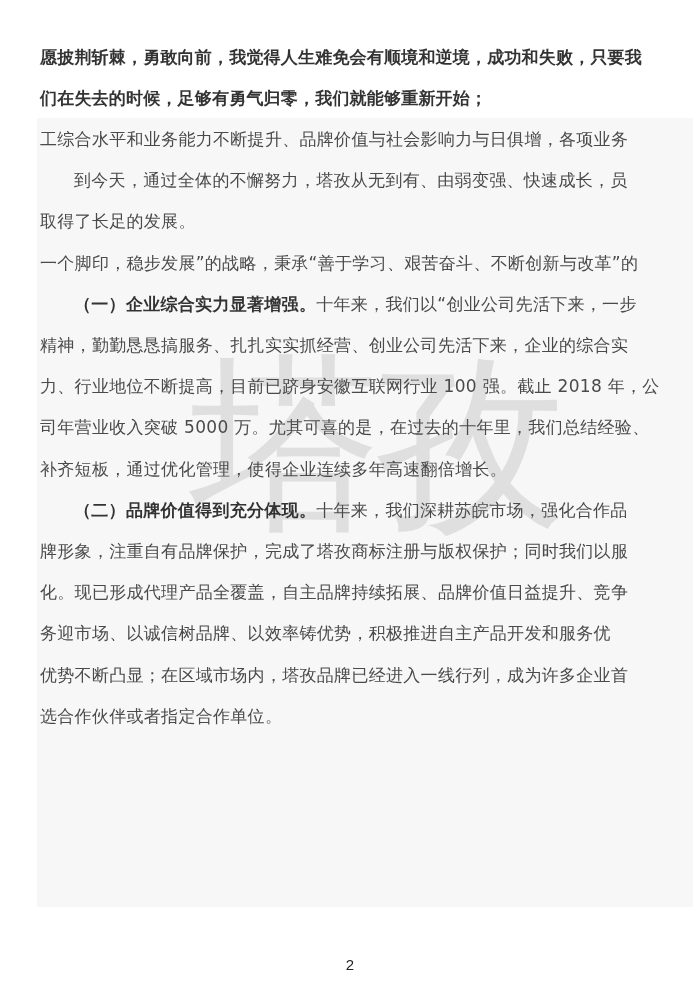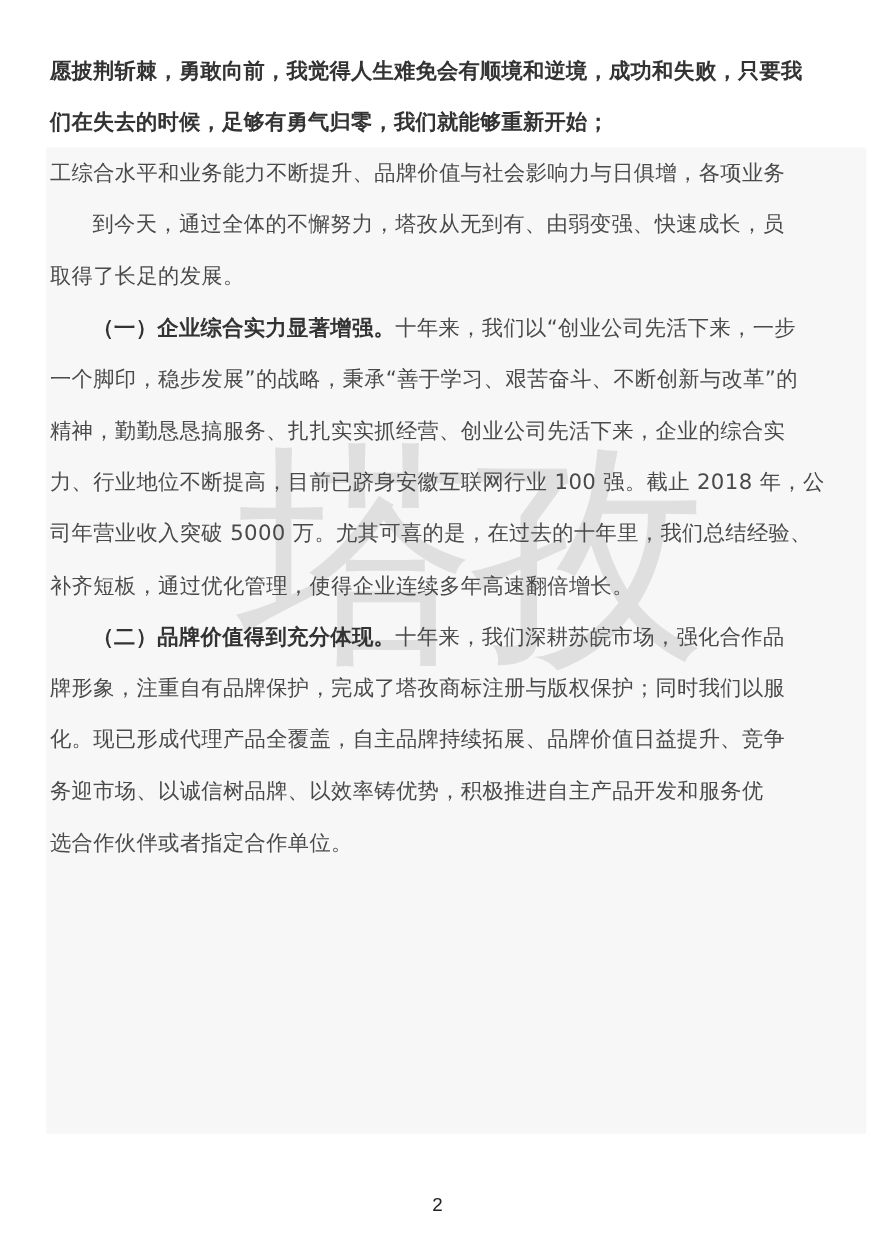--- a/index.html
+++ b/index.html
@@ -102,33 +102,34 @@
 
   <div class="body-text text-layer">
 
     <div>
       <span class="line">工综合水平和业务能力不断提升、品牌价值与社会影响力与日俱增，各项业务</span>
       <span class="line indent">到今天，通过全体的不懈努力，塔孜从无到有、由弱变强、快速成长，员</span>
       <span class="line">取得了长足的发展。</span>
     </div>
 
     <div>
+      <span class="line">一个脚印，稳步发展”的战略，秉承“善于学习、艰苦奋斗、不断创新与改革”的</span>
       <span class="line indent"><span class="sec-title">（一）企业综合实力显著增强。</span><span>十年来，我们以“创业公司先活下来，一步</span></span>
-      <span class="line">一个脚印，稳步发展”的战略，秉承“善于学习、艰苦奋斗、不断创新与改革”的</span>
       <span class="line">精神，勤勤恳恳搞服务、扎扎实实抓经营、创业公司先活下来，企业的综合实</span>
       <span class="line">力、行业地位不断提高，目前已跻身安徽互联网行业 100 强。截止 2018 年，公</span>
       <span class="line">司年营业收入突破 5000 万。尤其可喜的是，在过去的十年里，我们总结经验、</span>
       <span class="line">补齐短板，通过优化管理，使得企业连续多年高速翻倍增长。</span>
     </div>
 
     <div>
       <span class="line indent"><span class="sec-title">（二）品牌价值得到充分体现。</span><span>十年来，我们深耕苏皖市场，强化合作品</span></span>
       <span class="line">牌形象，注重自有品牌保护，完成了塔孜商标注册与版权保护；同时我们以服</span>
       <span class="line">化。现已形成代理产品全覆盖，自主品牌持续拓展、品牌价值日益提升、竞争</span>
       <span class="line">务迎市场、以诚信树品牌、以效率铸优势，积极推进自主产品开发和服务优</span>
+      <span class="line">优势不断凸显；在区域市场内，塔孜品牌已经进入一线行列，成为许多企业首</span>
       <span class="line">选合作伙伴或者指定合作单位。</span>
     </div>
 
   </div>
 
   <div class="page-number">2</div>
 
 </div>
 
 </body></html>

